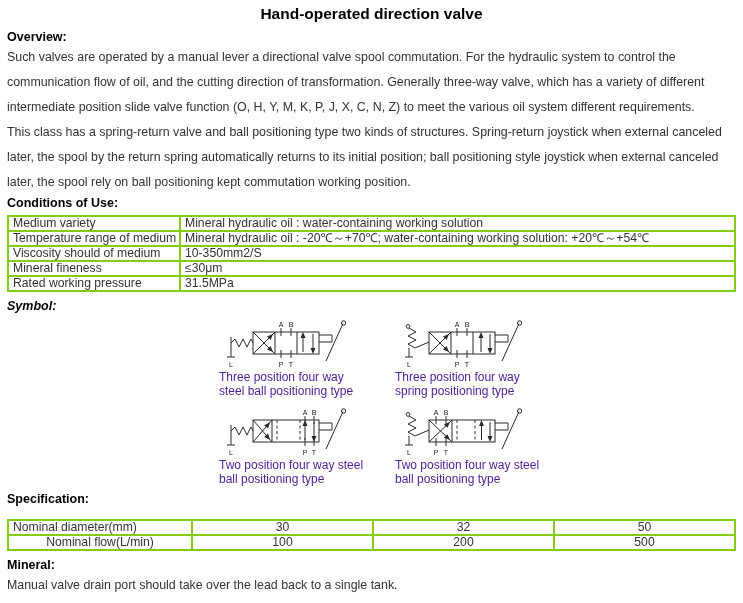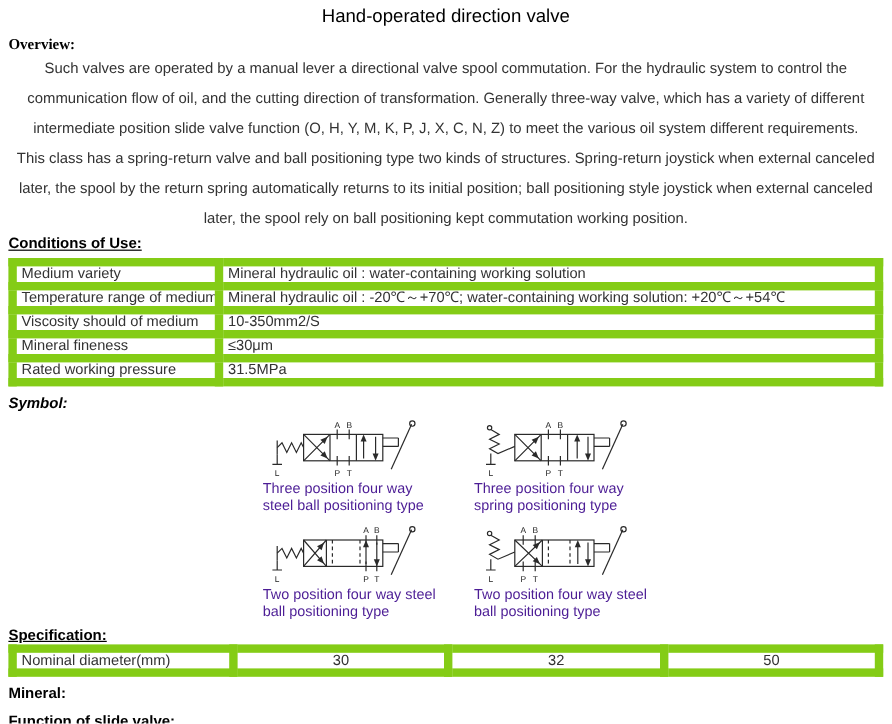--- a/index.html
+++ b/index.html
@@ -5,48 +5,48 @@
   * { box-sizing: border-box; }
   html, body { margin: 0; padding: 0; background: #fff; }
   body {
     width: 743px; height: 603px; overflow: hidden;
     font-family: "Liberation Sans", sans-serif;
     color: #333;
   }
   .page { padding: 0 7px; }
 
   h1 {
-    font-size: 15.5px; font-weight: normal; color: #000;
+    font-size: 15.5px; font-weight: bold; color: #000;
     text-align: center; margin: 5px 0 8px 0; line-height: 17px;
   }
   h2 {
     font-size: 12.5px; font-weight: bold; color: #000;
     margin: 0; line-height: 15px;
   }
-  .h-overview { margin-top: 4px; font-family: Liberation Serif, serif; }
-  .h-conditions { margin-top: 1px; text-decoration: underline; }
+  .h-overview { margin-top: 4px; }
+  .h-conditions { margin-top: 1px; }
   .h-symbol { margin-top: 7px; font-style: italic; }
-  .h-spec { margin-top: 6px; text-decoration: underline; }
+  .h-spec { margin-top: 6px; }
   .h-caution { margin-top: 7px; }
   .h-function { margin-top: 8px; }
 
   p.para {
-    font-size: 12.4px; line-height: 25px; margin: 0; color: #333; text-align: center;
+    font-size: 12.4px; line-height: 25px; margin: 0; color: #333;
   }
   .p1 { margin-top: 3px; }
   .caution-text { line-height: 24px; margin-top: 1px; }
 
   table.cond, table.spec {
     border-collapse: collapse; table-layout: fixed;
     width: 729px; font-size: 12.2px; color: #333;
   }
   table.cond { margin-top: 4px; }
-  table.spec { margin-top: 0; }
+  table.spec { margin-top: 12px; }
   table.cond td, table.spec td {
-    border: 7px solid #84cc16;
+    border: 2px solid #84cc16;
     padding: 0 4px; height: 15px; line-height: 13px;
     white-space: nowrap; overflow: hidden;
   }
   .cond .c1 { width: 172px; }
   .spec .s1 { width: 184px; }
   .spec td.val { text-align: center; }
   .spec td.lbl-center { text-align: center; }
 
   .symbols {
     display: grid;
@@ -252,20 +252,27 @@
 
   <h2 class="h-spec">Specification:</h2>
   <table class="spec">
     <tbody>
       <tr>
         <td class="s1">Nominal diameter(mm)</td>
         <td class="val">30</td>
         <td class="val">32</td>
         <td class="val">50</td>
       </tr>
+      <tr>
+        <td class="s1 lbl-center">Nominal flow(L/min)</td>
+        <td class="val">100</td>
+        <td class="val">200</td>
+        <td class="val">500</td>
+      </tr>
     </tbody>
   </table>
 
   <h2 class="h-caution">Mineral:</h2>
+  <p class="para caution-text">Manual valve drain port should take over the lead back to a single tank.</p>
 
   <h2 class="h-function">Function of slide valve:</h2>
 
 </div>
 
 </body></html>

